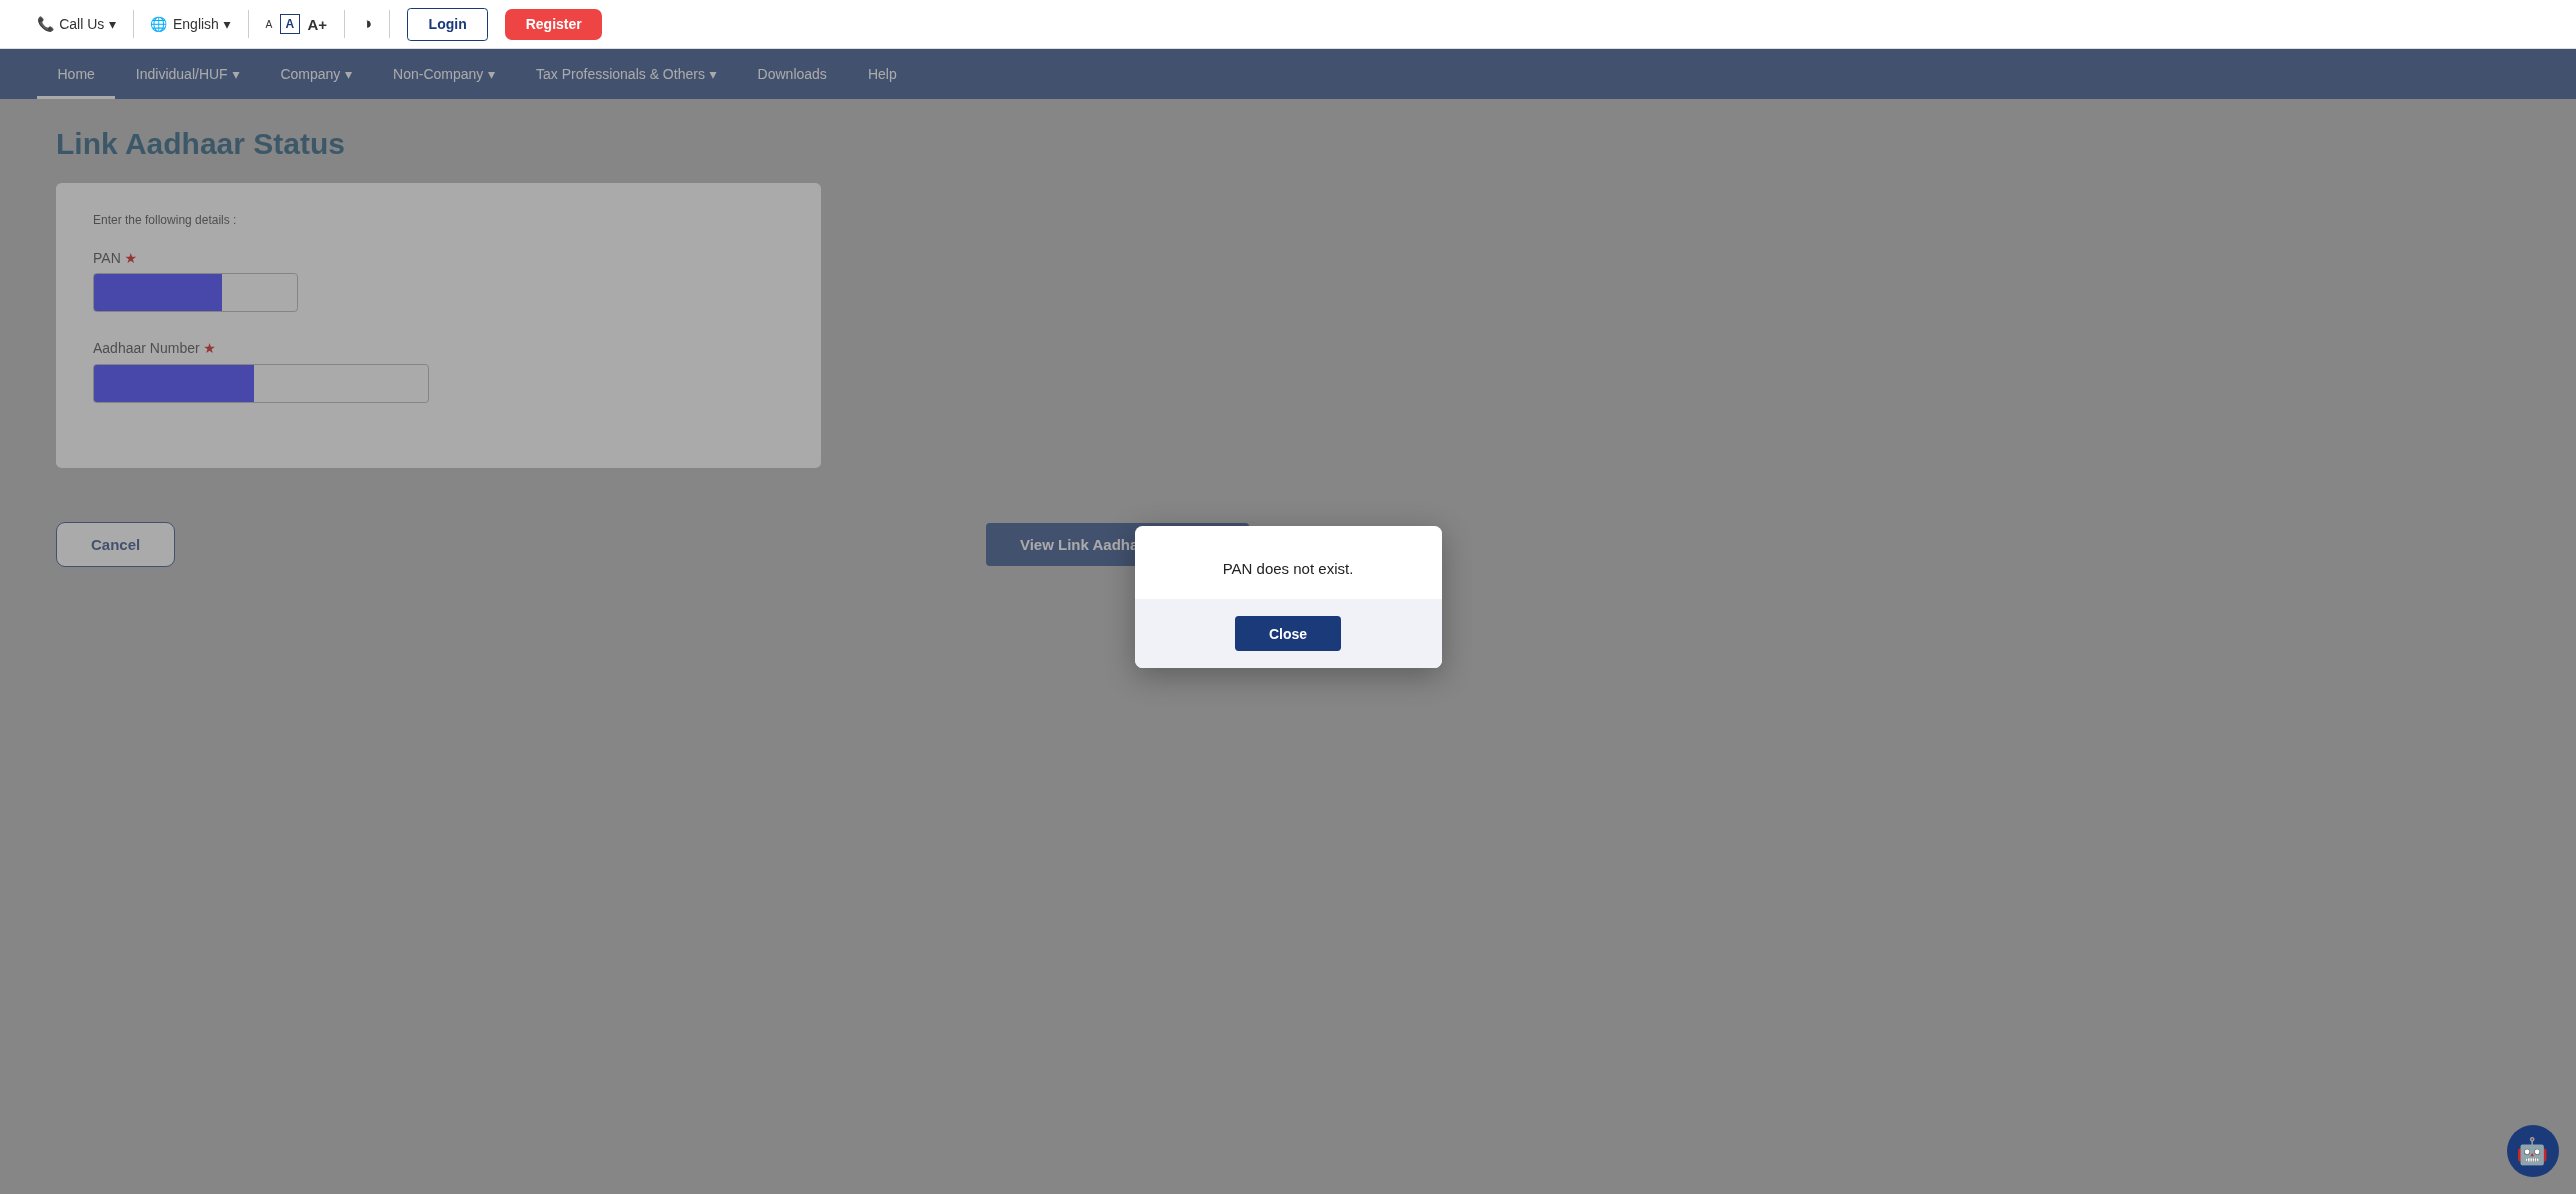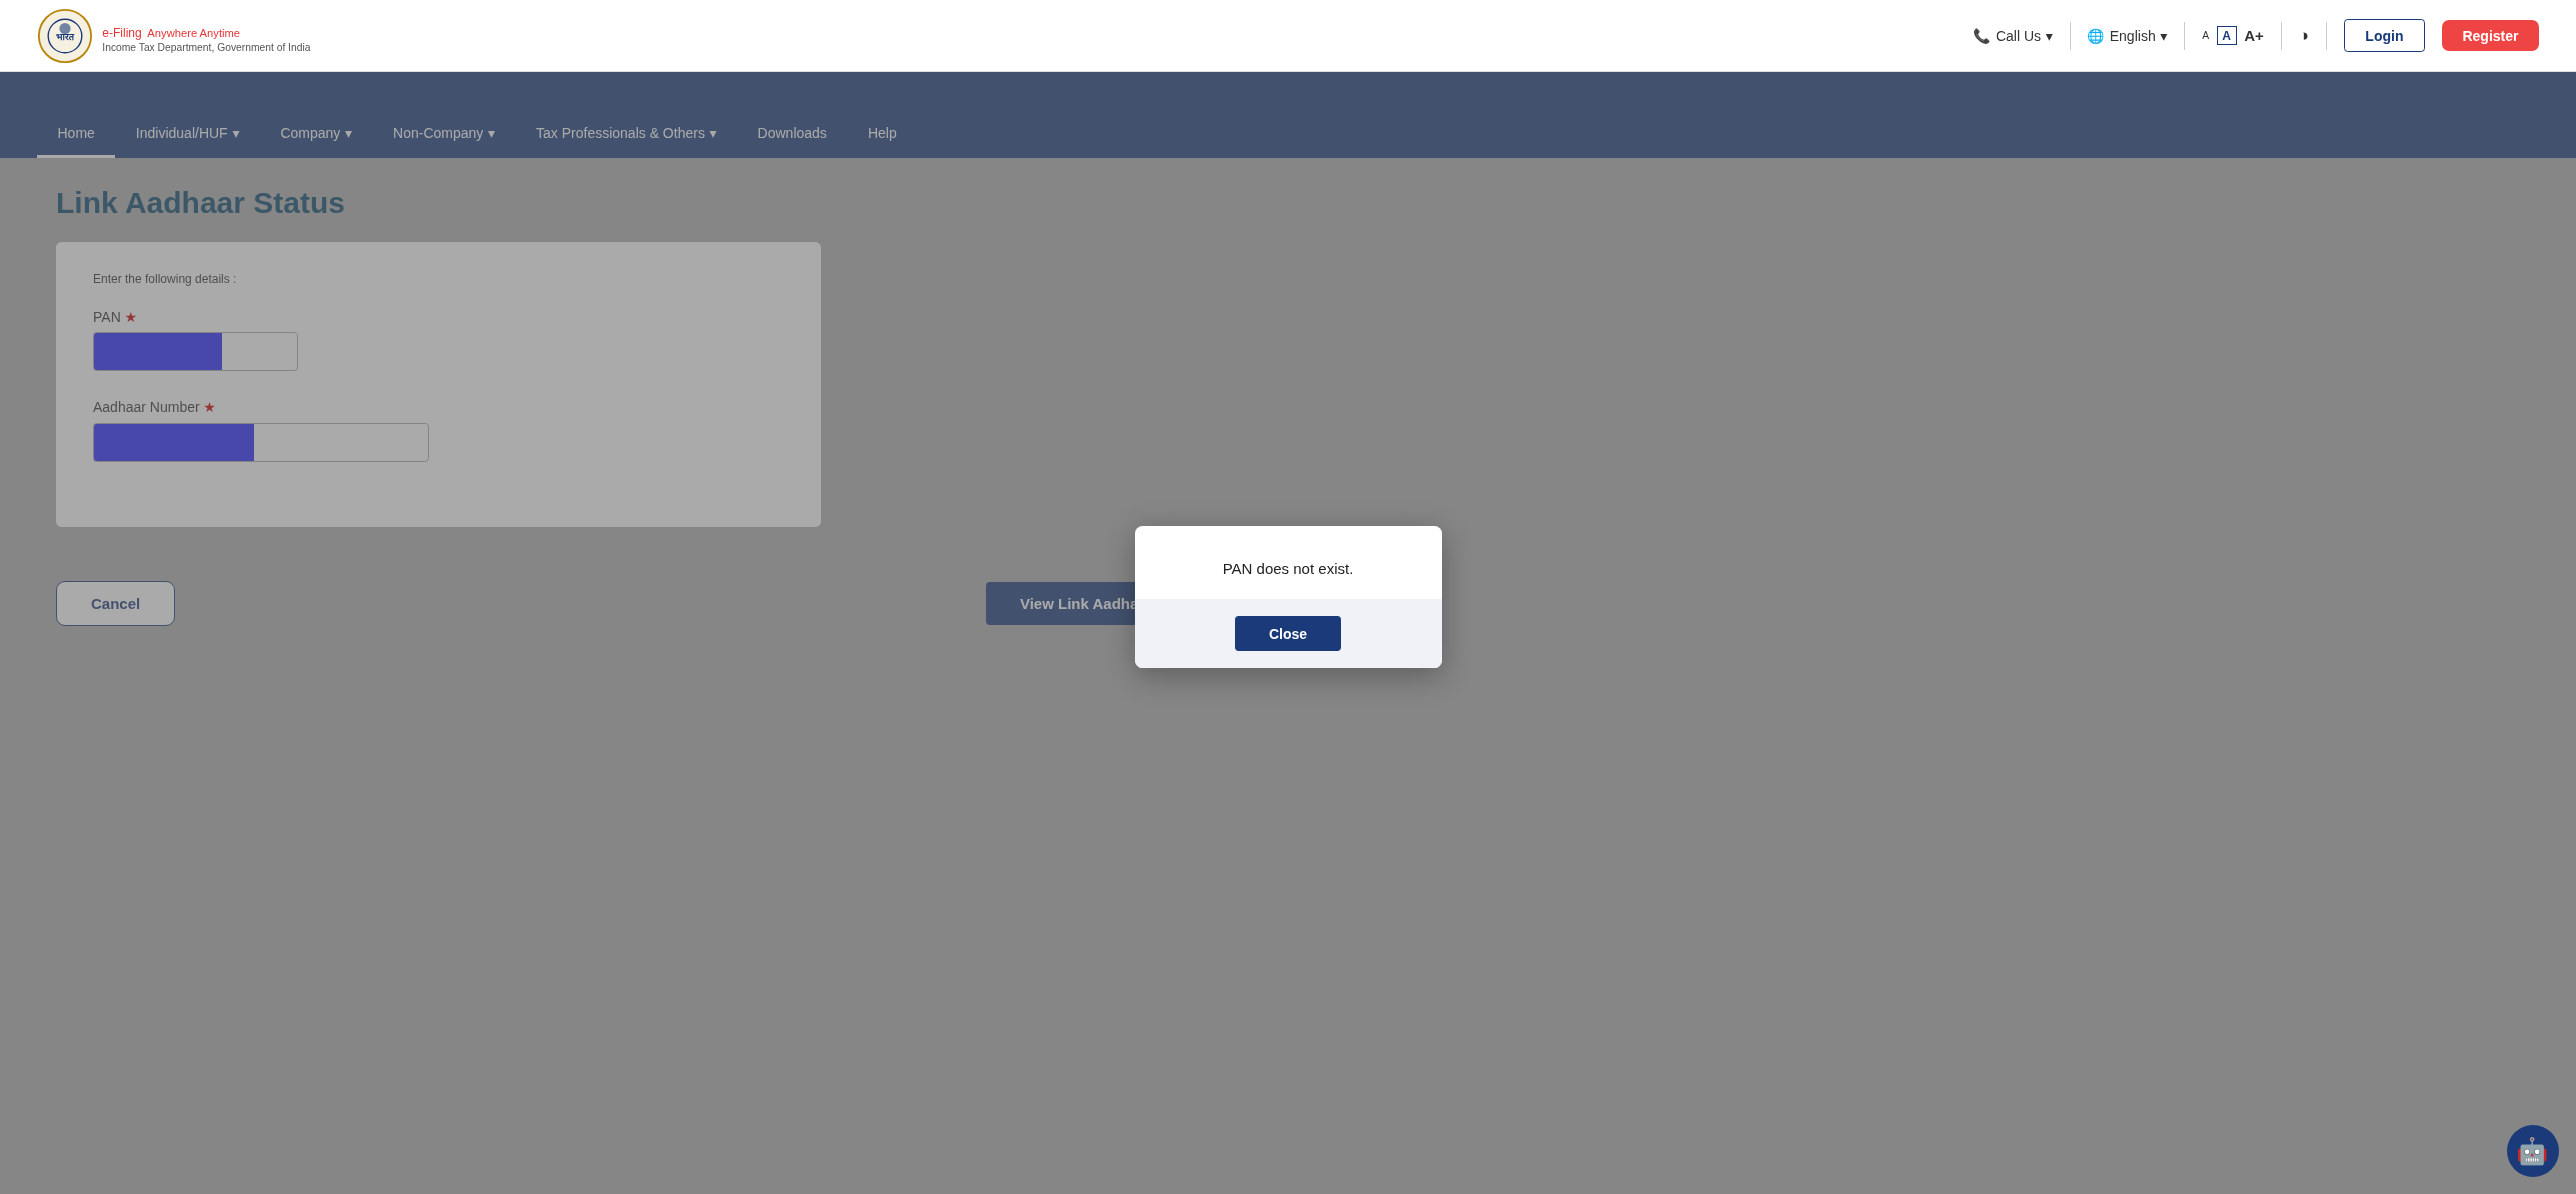--- a/index.html
+++ b/index.html
@@ -112,21 +112,20 @@
     .nav-item {
       color: #fff;
       font-size: 14px;
       padding: 17px 20.5px;
       cursor: pointer;
       display: flex;
       align-items: center;
       gap: 4.7px;
       position: relative;
       white-space: nowrap;
-      margin-top: 36px;
     }
     .nav-item.active::after {
       content: '';
       position: absolute;
       bottom: 0;
       left: 0; right: 0;
       height: 2.8px;
       background: #fff;
     }
 
@@ -281,36 +280,20 @@
       cursor: pointer;
       font-size: 26px;
     }
   </style>
 </head>
 <body>
 
 <div class="overlay"></div>
 
 <div class="header">
-  <div class="logo-area">
-
-    <svg class="logo-emblem" viewBox="0 0 60 60">
-      <circle cx="30" cy="30" r="28" fill="#f5f0e0" stroke="#b8860b" stroke-width="2"></circle>
-      <circle cx="30" cy="30" r="18" fill="none" stroke="#1a3a7a" stroke-width="1.5"></circle>
-      <text x="30" y="34" text-anchor="middle" font-size="10" fill="#1a3a7a" font-weight="bold">भारत</text>
-      <circle cx="30" cy="22" r="6" fill="#1a3a7a" opacity="0.6"></circle>
-    </svg>
-    <div class="logo-text-area">
-      <div class="logo-efiling">
-        <span>e-Filing</span>
-        <span style="color:#e63333; font-size:11.2px; font-weight:normal;">Anywhere Anytime</span>
-      </div>
-      <div class="logo-dept">Income Tax Department, Government of India</div>
-    </div>
-  </div>
 
   <div class="header-right">
     <button class="header-btn">
       <span>📞</span>
       <span>Call Us</span>
       <span>▾</span>
     </button>
     <div class="divider-v"></div>
     <button class="header-btn">
       <span>🌐</span>

